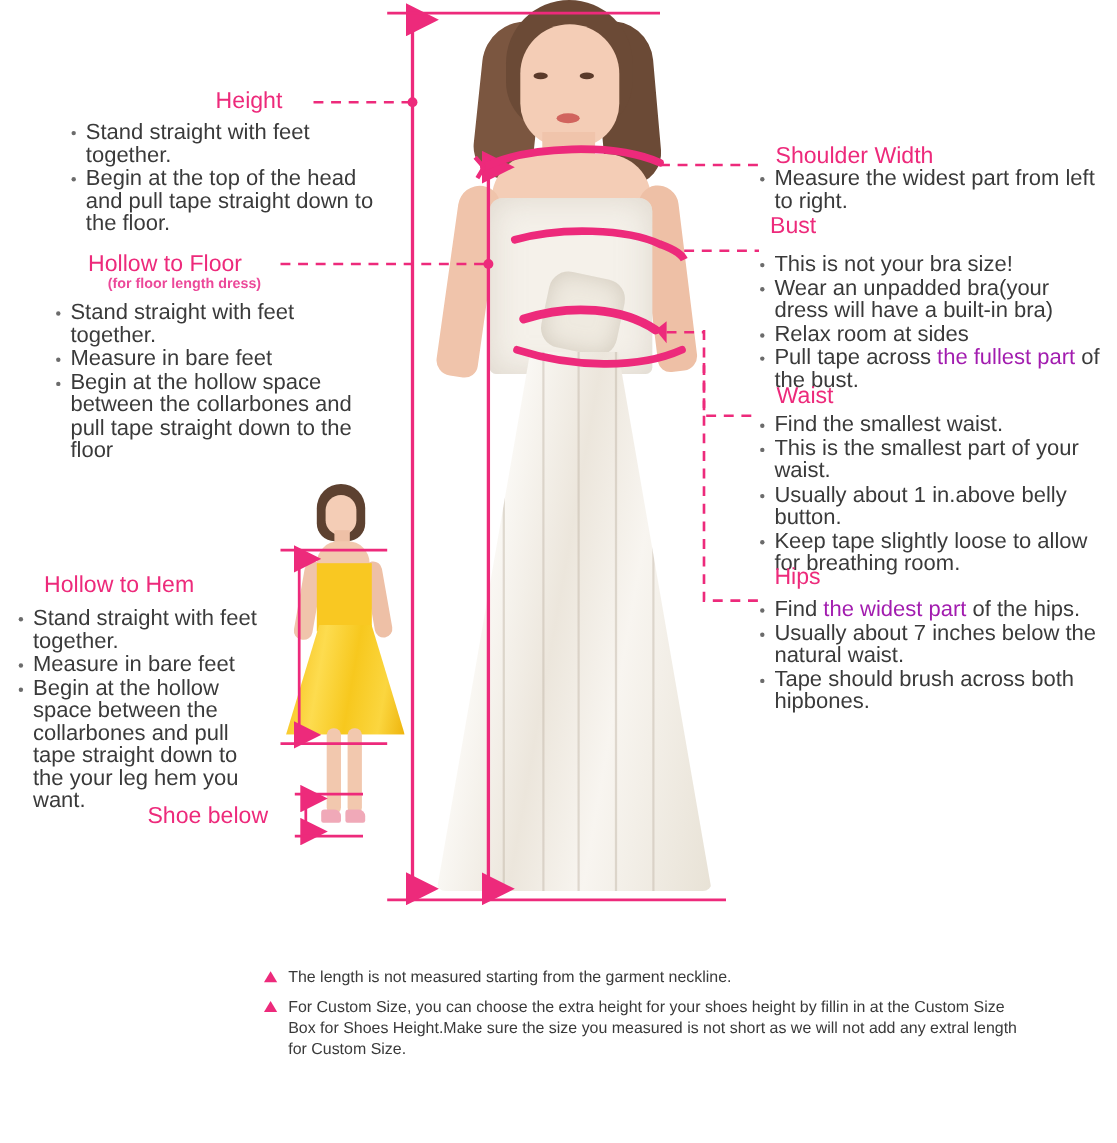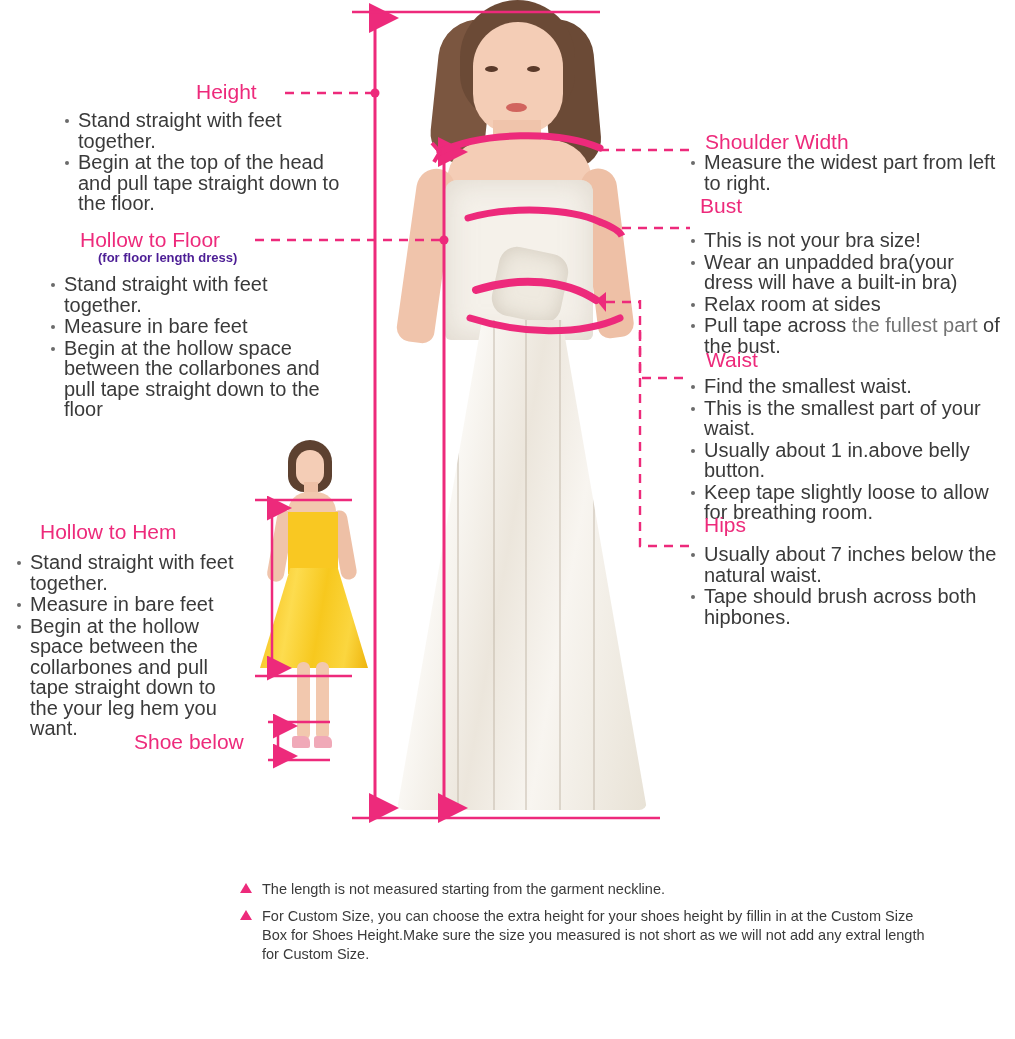--- a/index.html
+++ b/index.html
@@ -21,21 +21,21 @@
   
   .heading {
     position: absolute;
     color: #ed2a7b;
     font-weight: normal;
     font-size: 21px;
     white-space: nowrap;
   }
   .subheading {
     position: absolute;
-    color: #4c1d95;
+    color: #ec4899;
     font-weight: bold;
     font-size: 13px;
     white-space: nowrap;
   }
   .bullets {
     position: absolute;
     color: #3a3a3a;
     font-size: 20px;
     line-height: 20.5px;
     margin-top: 6px;
@@ -49,21 +49,21 @@
     content: "";
     position: absolute;
     left: 3px;
     top: 9px;
     width: 4px;
     height: 4px;
     border-radius: 50%;
     background: #6b6b6b;
   }
   .hl {
-    color: #737373;
+    color: #a21caf;
   }
 
   
   .notes {
     position: absolute;
     left: 240px;
     top: 880px;
     width: 700px;
     color: #3a3a3a;
     font-size: 14.5px;
@@ -445,20 +445,21 @@
   <div class="heading" style="left:706px; top:348px;">Waist</div>
   <div class="bullets" style="left:688px; top:370px; width:310px;">
     <div class="bi">Find the smallest waist.</div>
     <div class="bi">This is the smallest part of your waist.</div>
     <div class="bi">Usually about 1 in.above belly button.</div>
     <div class="bi">Keep tape slightly loose to allow for breathing room.</div>
   </div>
 
   <div class="heading" style="left:704px; top:513px;">Hips</div>
   <div class="bullets" style="left:688px; top:538px; width:312px;">
+    <div class="bi"><span>Find </span><span class="hl">the widest part</span><span> of the hips.</span></div>
     <div class="bi">Usually about 7 inches below the natural waist.</div>
     <div class="bi">Tape should brush across both hipbones.</div>
   </div>
 
   <div class="notes">
     <div class="note">
       <span class="tri"></span>
       <span>The length is not measured starting from the garment neckline.</span>
     </div>
     <div class="note">

